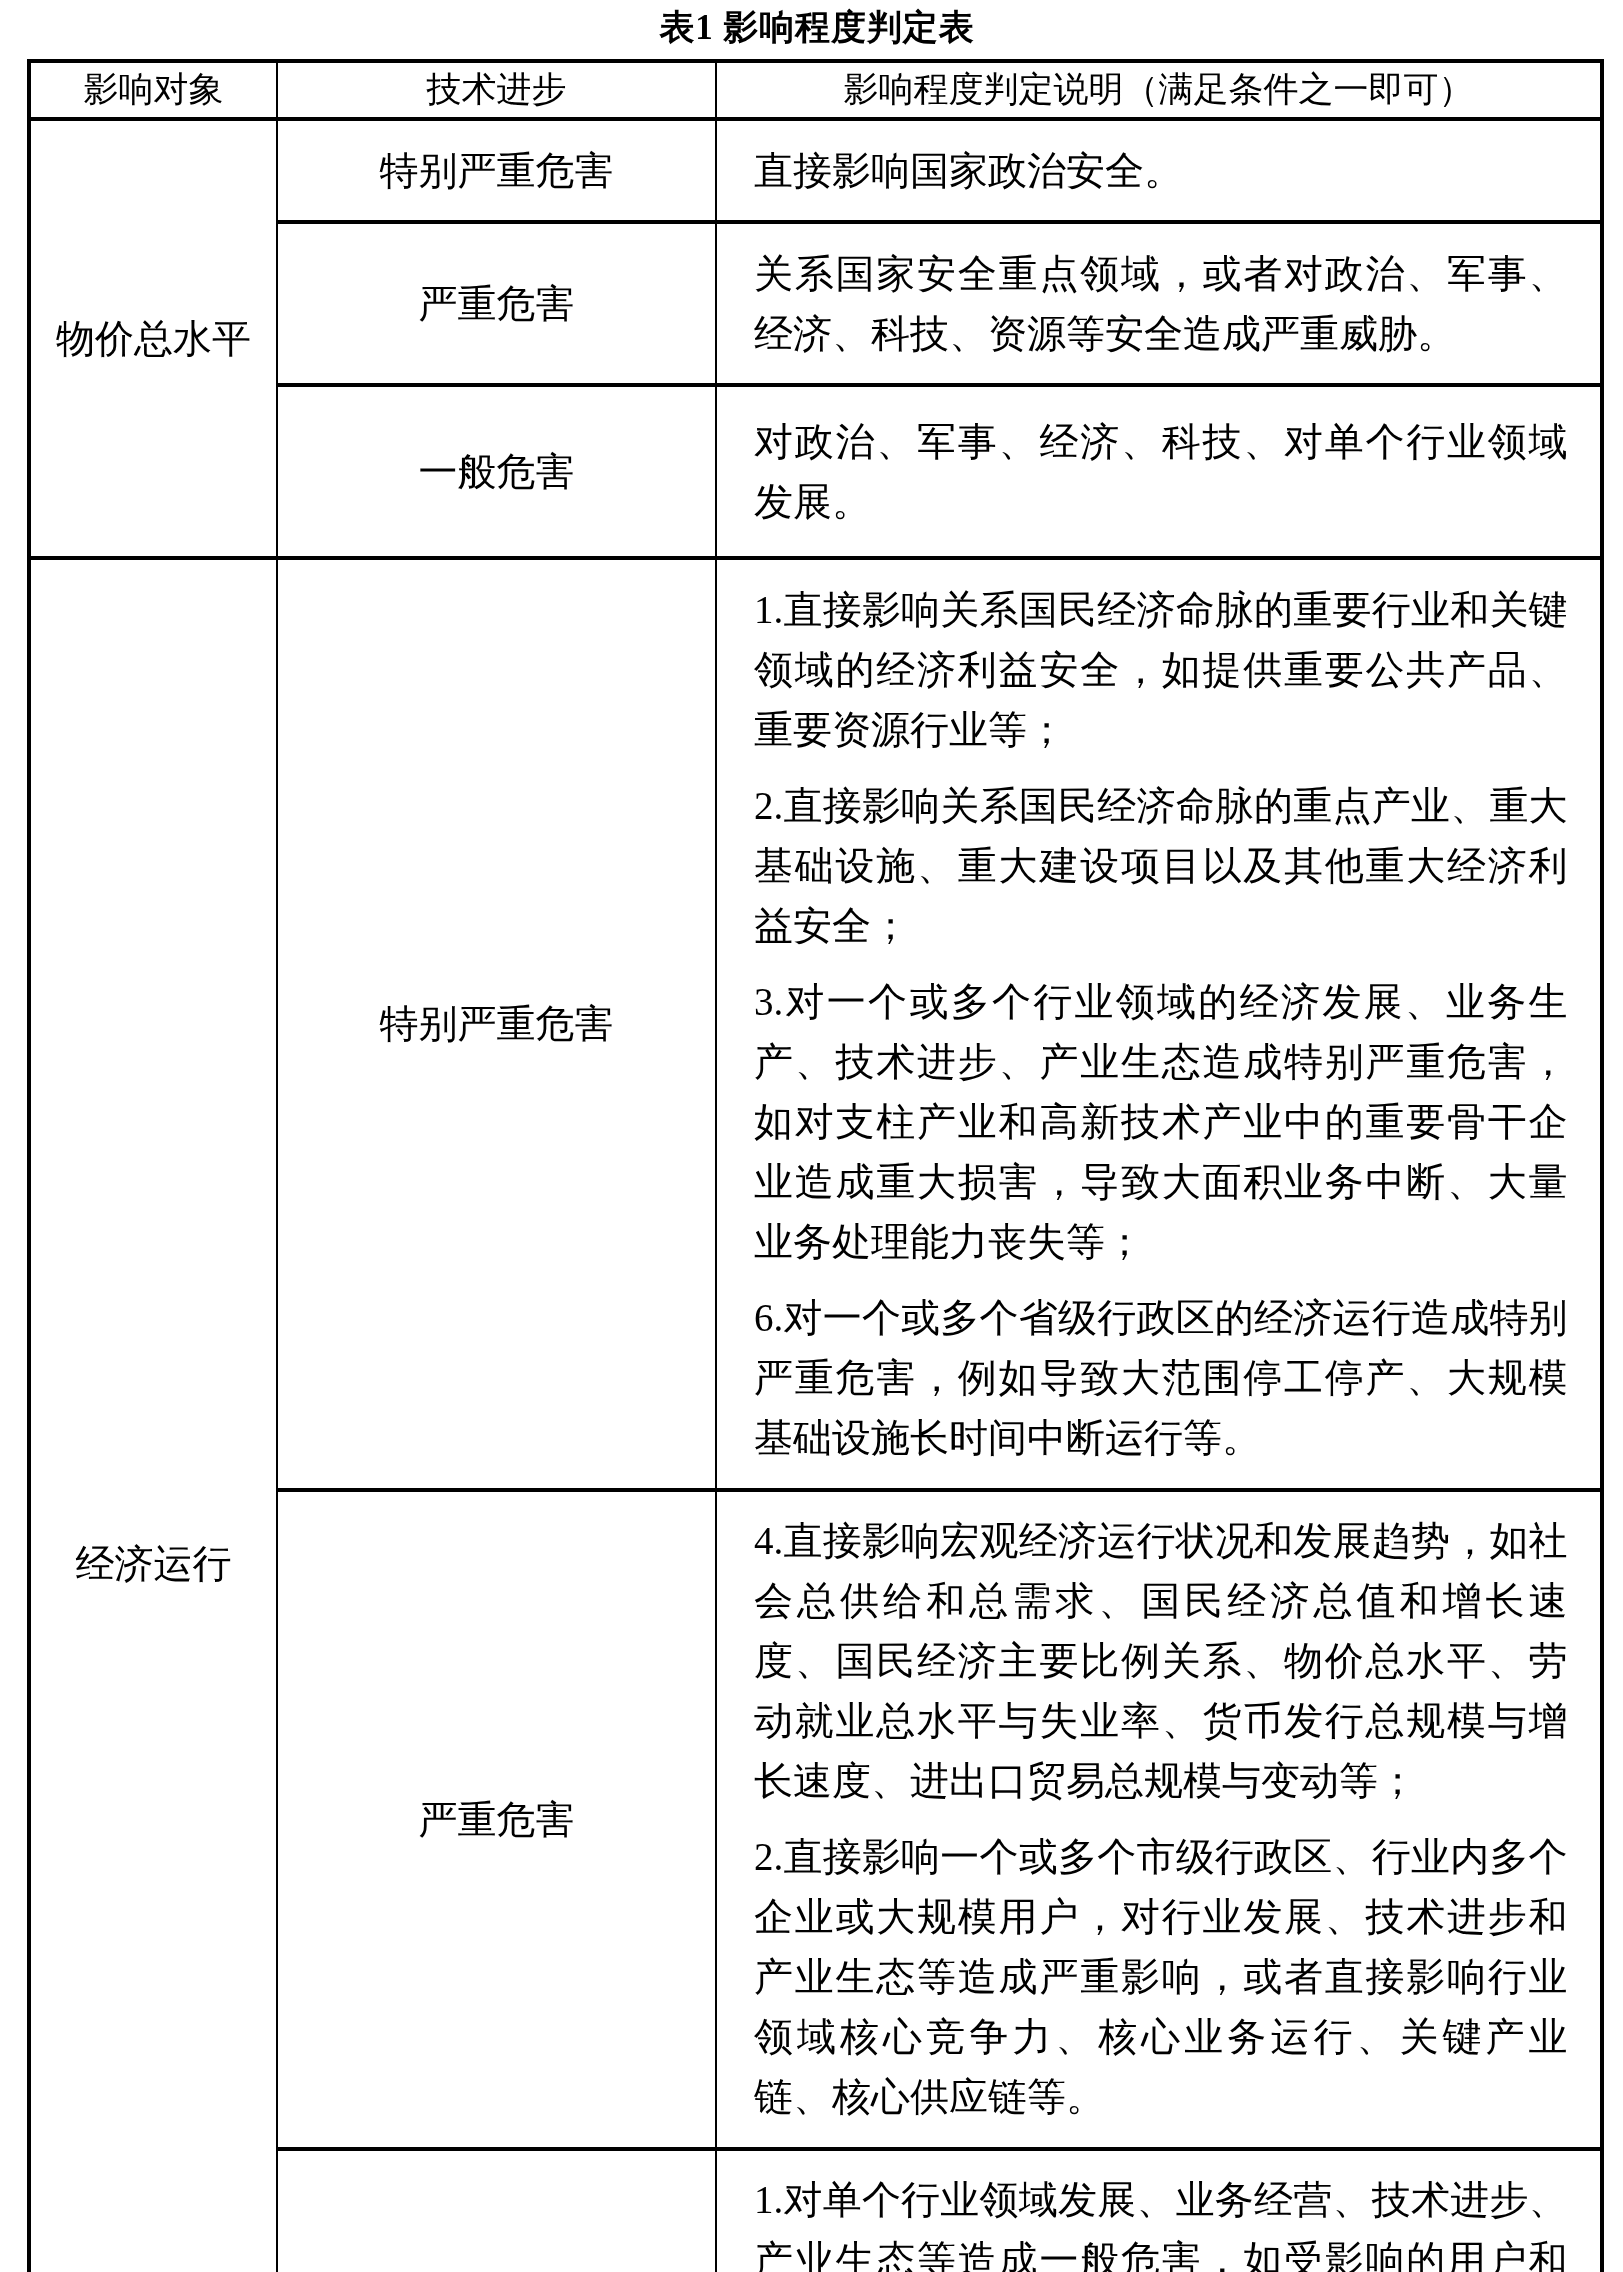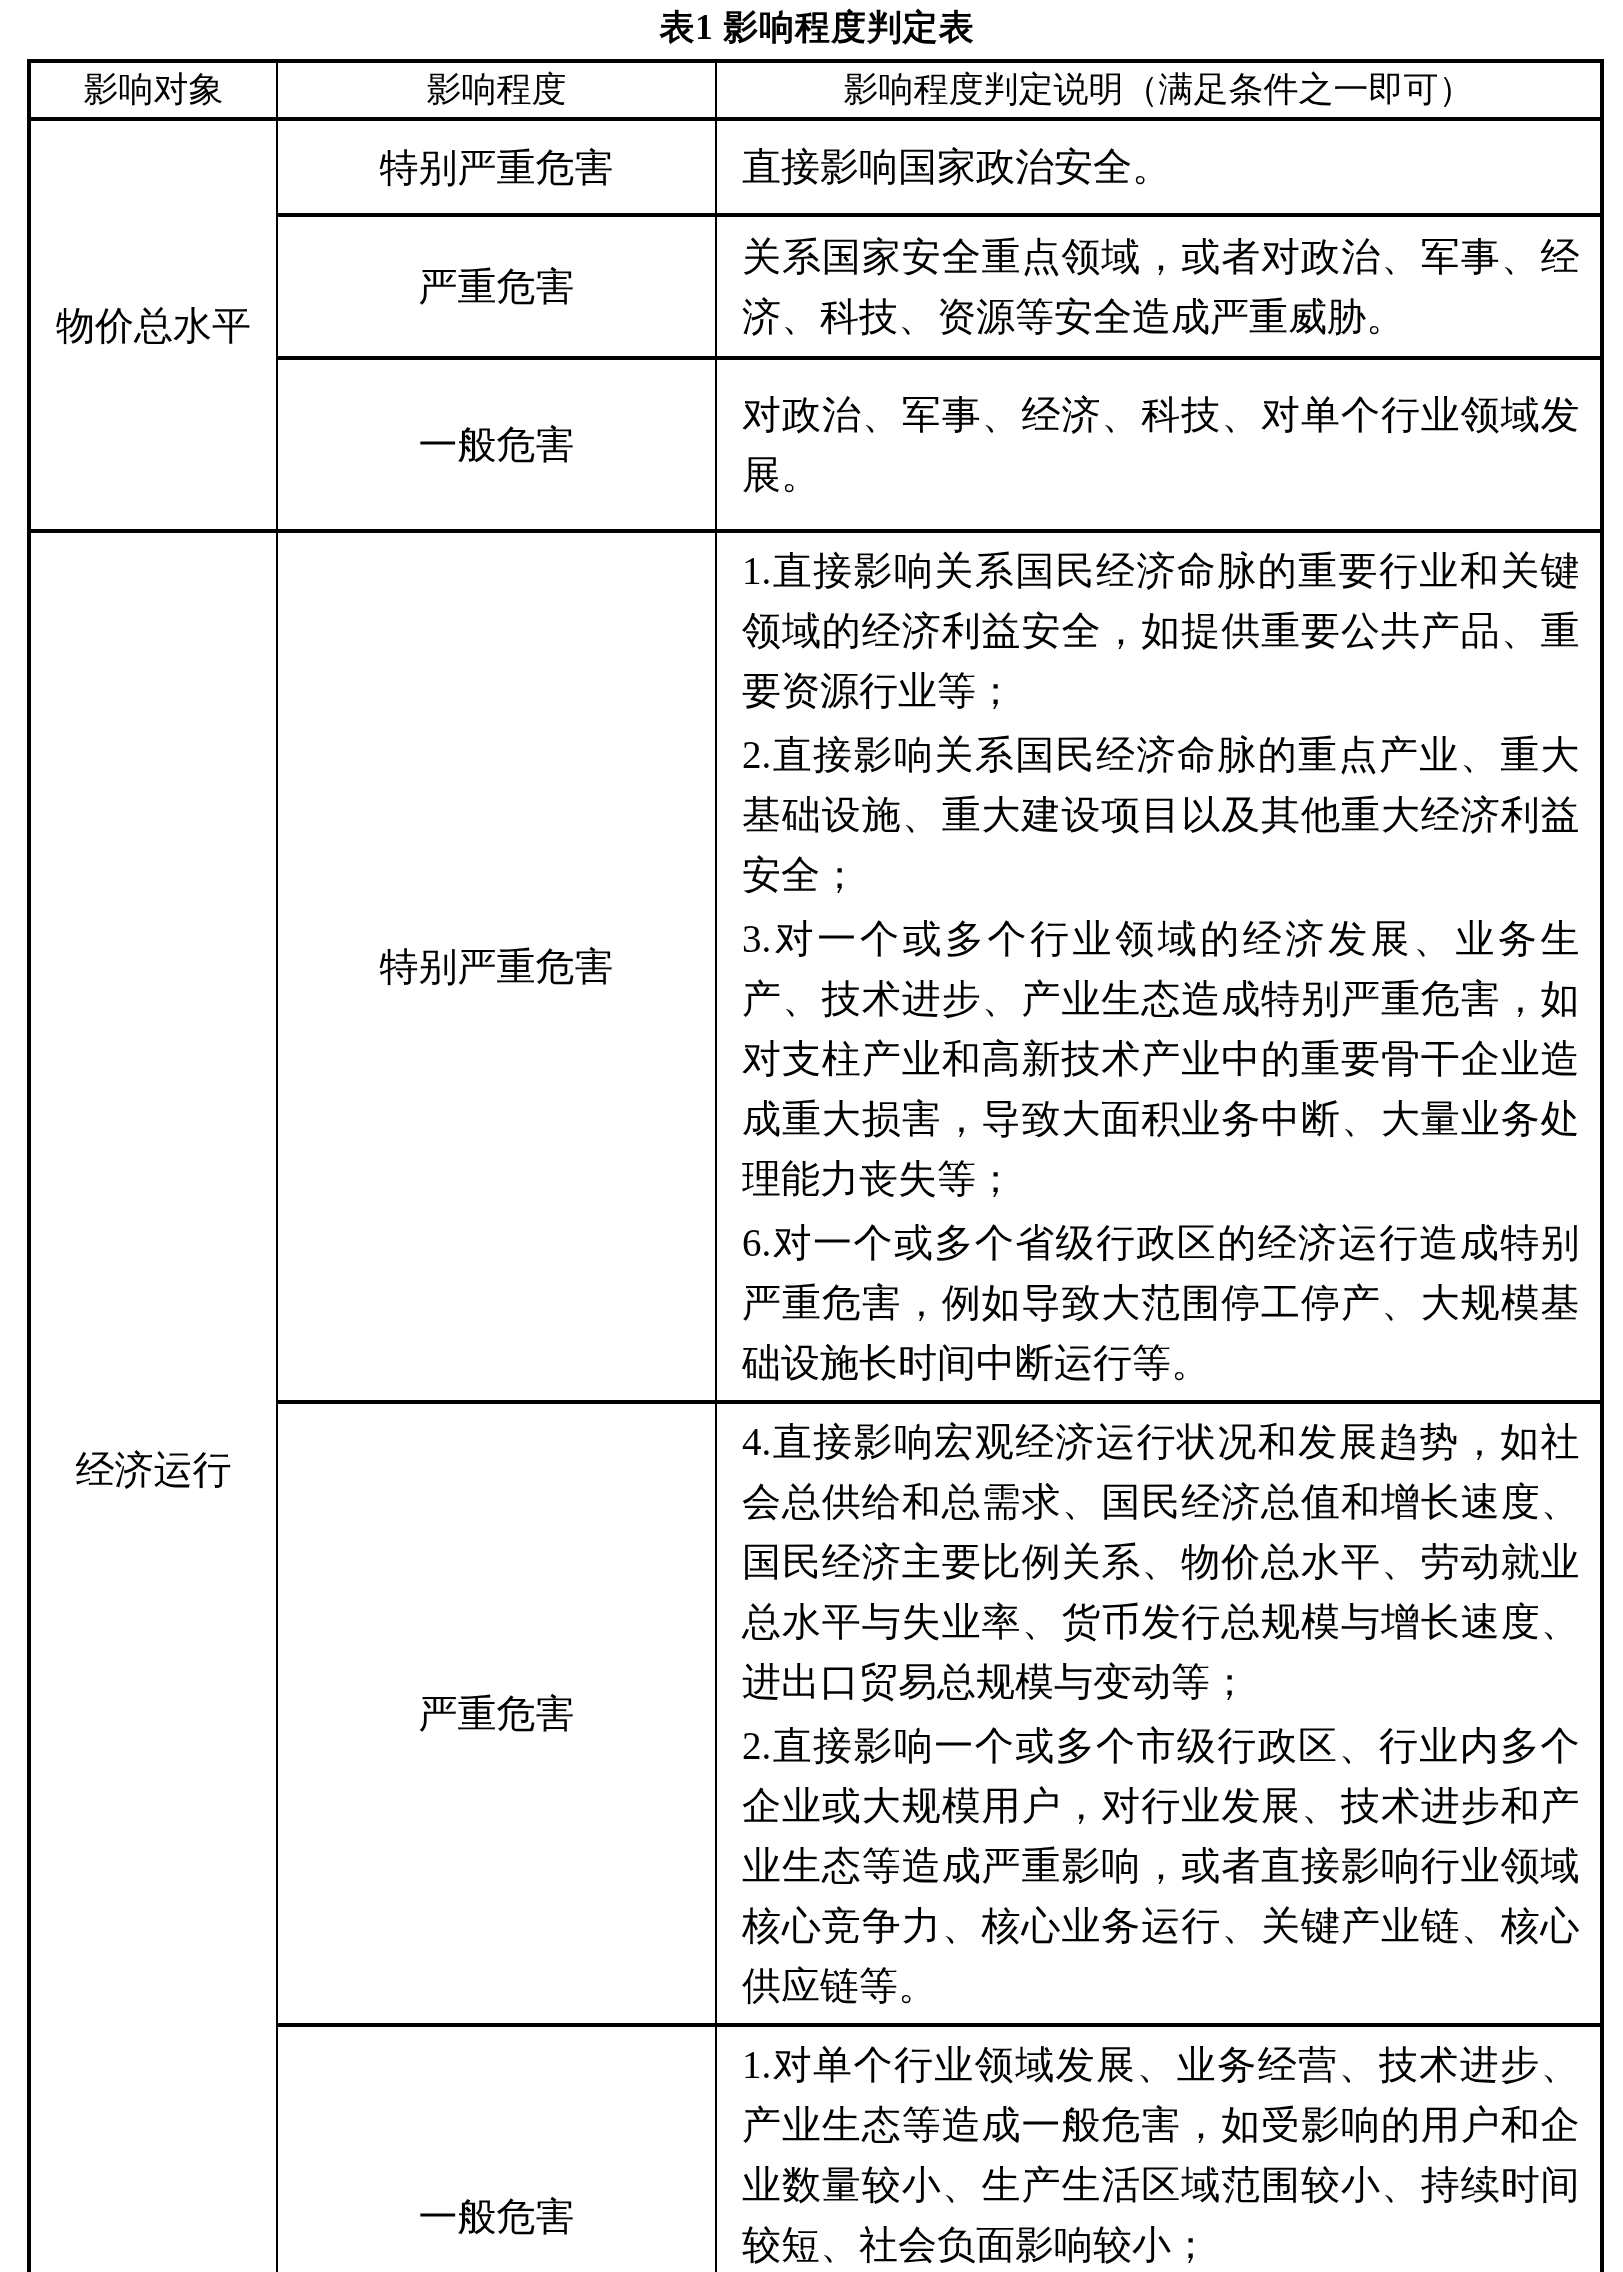--- a/index.html
+++ b/index.html
@@ -64,41 +64,41 @@
     font-size: 39px;
     text-align: center;
     line-height: 55px;
     margin-left: 40px;
   }
   td.desc {
     font-size: 39px;
     padding: 3.6px 16.4px 3.6px 21px;
   }
   td.desc p {
-    margin: 4px;
+    margin: 16px;
     line-height: 60px;
     text-align: justify;
     text-align-last: left;
   }
 </style>
 </head>
 <body>
 
 <div class="title">表1 影响程度判定表</div>
 
 <table class="impact">
   <colgroup>
     <col class="c1">
     <col class="c2">
     <col class="c3">
   </colgroup>
   <tbody>
     <tr class="hr">
       <th>影响对象</th>
-      <th>影响程度</th>
+      <th>技术进步</th>
       <th>影响程度判定说明（满足条件之一即可）</th>
     </tr>
 
     <tr class="r1">
       <td class="obj" rowspan="3">物价总水平</td>
       <td class="deg">特别严重危害</td>
       <td class="desc">
         <p>直接影响国家政治安全。</p>
       </td>
     </tr>

